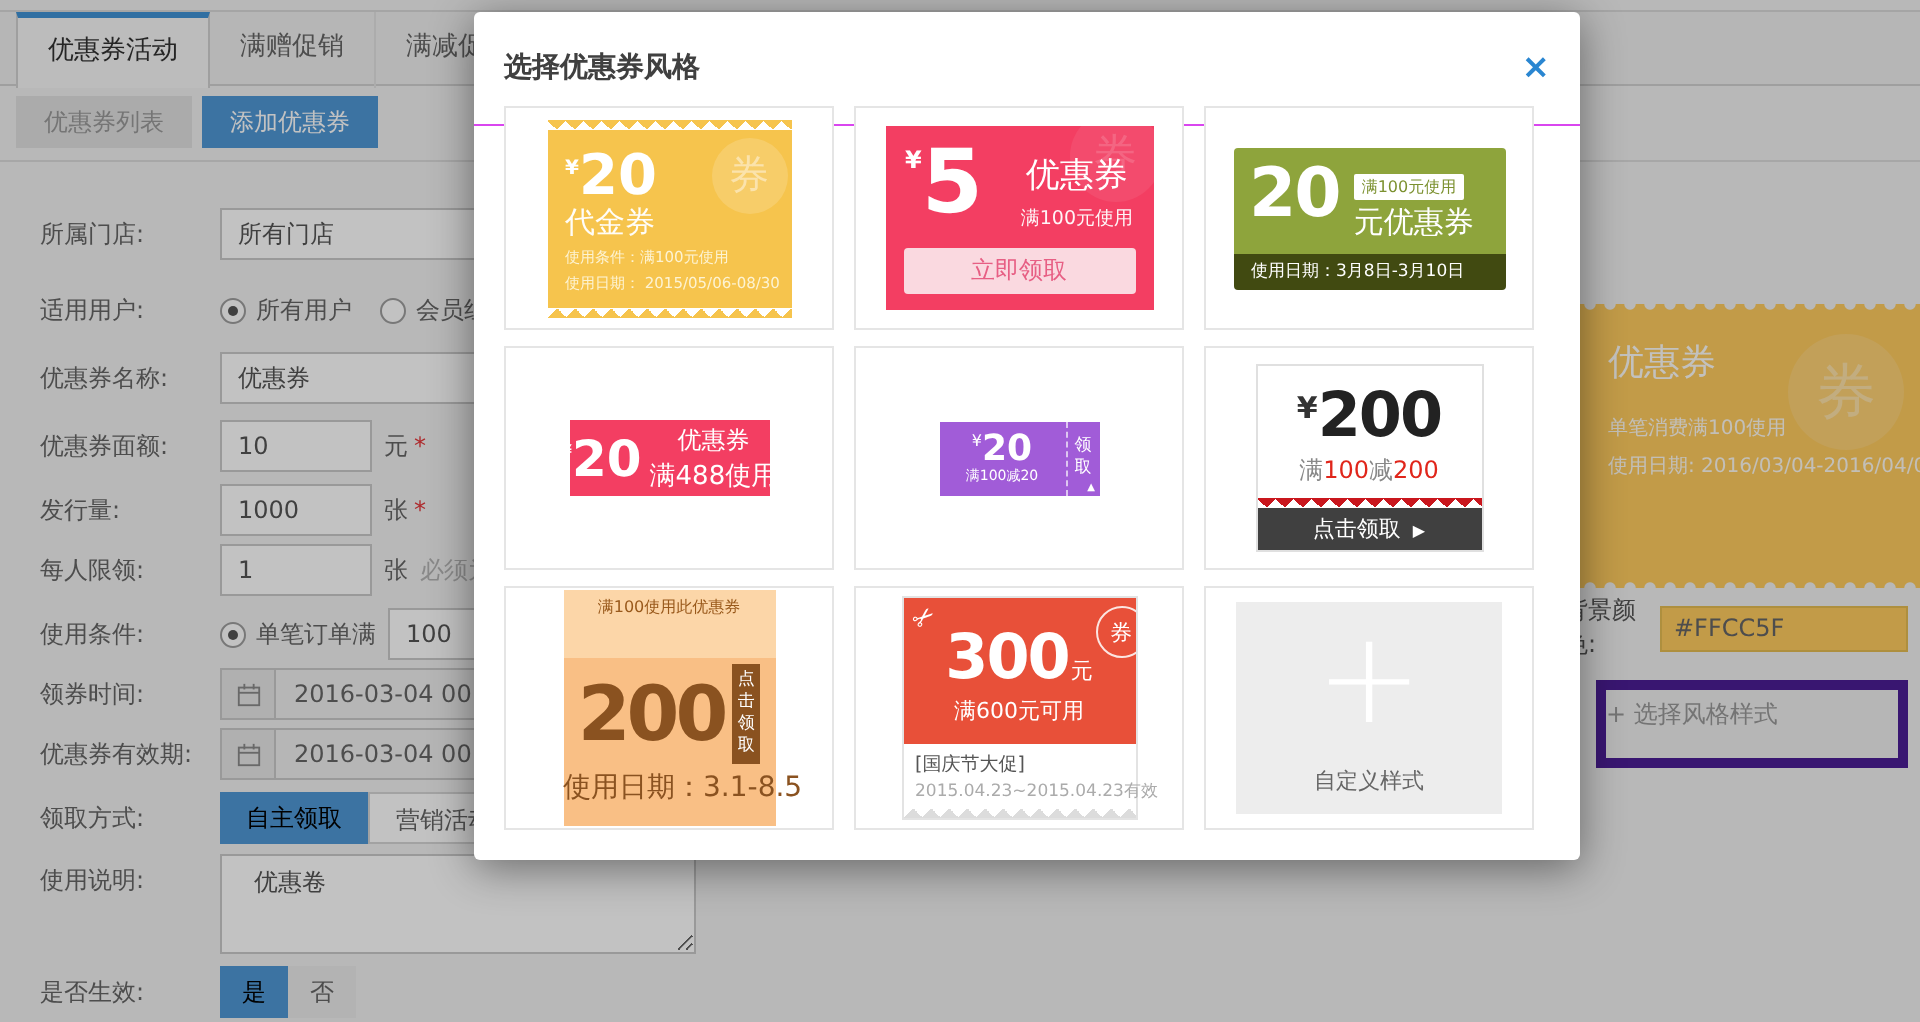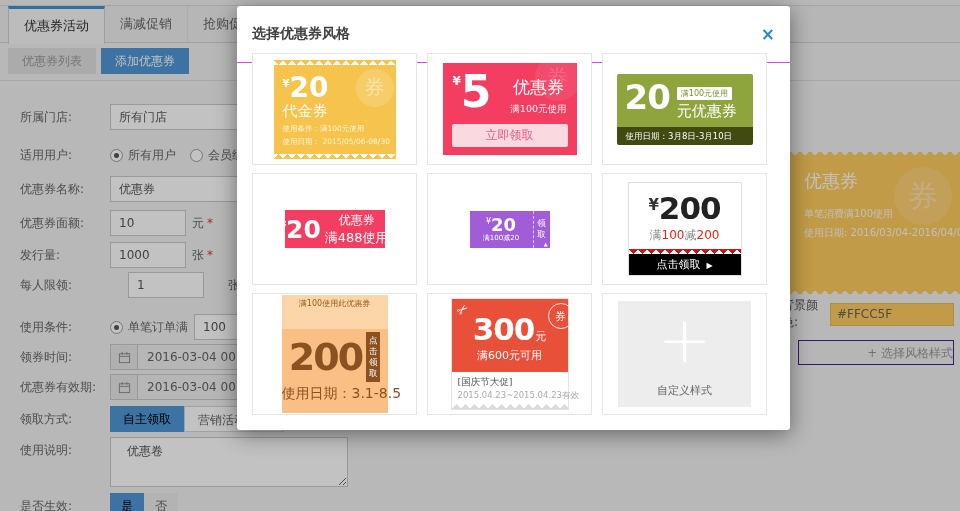--- a/index.html
+++ b/index.html
@@ -46,21 +46,21 @@
   .pv-amt .cur { font-size:13px; color:#fff; font-weight:bold; vertical-align:14px; }
   .pv-amt .num { font-size:36px; color:#fff; font-weight:bold; letter-spacing:-1px; }
   .pv-name { font-size:18px; color:rgba(255,255,255,.97); margin-top:2px; }
   .pv-line { font-size:10px; color:rgba(255,255,255,.92); margin-top:5px; white-space:nowrap; }
   .pv-line.first { margin-top:14px; }
   .wm { position:absolute; border-radius:50%; display:flex; align-items:center; justify-content:center; }
   .pv .wm { top:10px; right:8px; width:58px; height:58px; background:rgba(255,255,255,.14); color:rgba(255,255,255,.38); font-size:30px; }
   .bgrow { display:flex; align-items:center; margin-top:3px; }
   .bgrow .flabel { width:46px; font-size:12px; color:#555; }
   .bginput { width:124px; height:23px; background:#FFCC5F; border:1px solid #e5bd52; color:#666; font-size:12px; padding:0 6px; outline:none; margin-left:2px; }
-  .stylebtn { margin:9px 0 0 16px; width:156px; height:25px; line-height:24px; text-align:right; background:#efefef; border:1px solid #4c1d95; color:#999; font-size:12px; cursor:pointer; }
+  .stylebtn { margin:9px 0 0 16px; width:156px; height:44px; line-height:24px; text-align:left; background:#efefef; border:5px solid #4c1d95; color:#999; font-size:12px; cursor:pointer; }
 
   
   .overlay { position:absolute; inset:0; background:rgba(0,0,0,.24); z-index:10; }
   .modal { position:absolute; left:237px; top:6px; width:553px; height:424px; background:#fff; z-index:20; border-radius:3px; box-shadow:0 4px 22px rgba(0,0,0,.45); }
   .mhead { height:57px; border-bottom:1px solid #d946ef; display:flex; align-items:center; padding:0 15px; }
   .mtitle { font-size:14px; font-weight:bold; color:#404040; flex:1; }
   .mclose { color:#2a86d1; font-size:17px; font-weight:bold; cursor:pointer; line-height:1; }
   .grid { position:absolute; left:15px; top:47px; display:grid; grid-template-columns:repeat(3,165px); grid-template-rows:112px 112px 122px; gap:8px 10px; }
   .card { border:1px solid #e5e5e5; background:#fff; display:flex; align-items:center; justify-content:center; cursor:pointer; position:relative; overflow:hidden; }
 
@@ -116,21 +116,21 @@
   .c5r { width:17px; border-left:1px dashed rgba(255,255,255,.65); position:relative; display:flex; align-items:center; justify-content:center; }
   .c5-act { width:9px; font-size:8.5px; color:#fff; word-break:break-all; line-height:1.25; text-align:center; }
   .c5-arrow { position:absolute; bottom:1px; right:2px; font-size:5px; color:#fff; }
 
   
   .cpn6 { width:114px; border:1px solid #e0e0e0; text-align:center; padding-top:7px; background:#fff; }
   .c6-amt .cur { font-size:15px; color:#333; font-weight:bold; vertical-align:9px; }
   .c6-amt .num { font-size:31px; color:#222; font-weight:bold; letter-spacing:-1px; }
   .c6-cond { font-size:12px; margin:1px 0 5px; }
   .c6-cond .g { color:#888; } .c6-cond .r { color:#e0261b; }
-  .c6-band { background:#000000; height:21px; line-height:21px; color:#fff; font-size:11px; }
+  .c6-band { background:#404040; height:21px; line-height:21px; color:#fff; font-size:11px; }
   .c6-band .arr { font-size:8px; margin-left:6px; }
 
   
   .cpn7 { width:106px; background:#f9bf85; text-align:center; }
   .c7-head { background:#fcd6a8; height:34px; line-height:18px; font-size:8px; color:#99591b; white-space:nowrap; }
   .c7-mid { display:flex; align-items:center; justify-content:center; padding:3px 0 0; }
   .c7-num { font-size:38px; font-weight:bold; color:#8a5220; line-height:1; letter-spacing:-2px; }
   .c7-badge { margin-left:4px; background:#8a5220; padding:3px 2px; }
   .c7-badge span { display:block; width:10px; font-size:8.5px; color:#fff; word-break:break-all; line-height:1.3; }
   .c7-date { font-size:14px; color:#8a5220; padding:3px 0 5px; white-space:nowrap; }
@@ -152,20 +152,21 @@
   .c9-plus { font-size:64px; color:#fff; font-weight:200; line-height:78px; }
   .c9-label { position:absolute; bottom:9px; left:0; right:0; font-size:11px; color:#666; }
 </style>
 </head>
 <body>
 
 <div class="screen">
 
   <div class="tabbar">
     <div class="tab active">优惠券活动</div>
+    <div class="tab">满赠促销</div>
     <div class="tab">满减促销</div>
     <div class="tab">抢购促销</div>
   </div>
 
   <div class="subtabs">
     <div class="subtab gray">优惠券列表</div>
     <div class="subtab blue">添加优惠券</div>
   </div>
   <div class="hr"></div>
 
@@ -196,21 +197,21 @@
       <span class="req">*</span>
     </div>
 
     <div class="frow" style="margin-bottom:4px;">
       <span class="flabel">发行量:</span>
       <input class="tbox" style="width: 76px;" value="1000">
       <span class="unit">张</span>
       <span class="req">*</span>
     </div>
 
-    <div class="frow" style="margin-bottom:16px;gap:18px;">
+    <div class="frow" style="margin-bottom:6px;">
       <span class="flabel">每人限领:</span>
       <input class="tbox" style="width: 76px;" value="1">
       <span class="unit">张</span>
       <span class="hint">必须为正整数</span>
     </div>
 
     <div class="frow" style="margin-bottom:4px;">
       <span class="flabel">使用条件:</span>
       <span class="rdo on"></span>
       <span class="rlabel" style="margin-right:6px;">单笔订单满</span>

